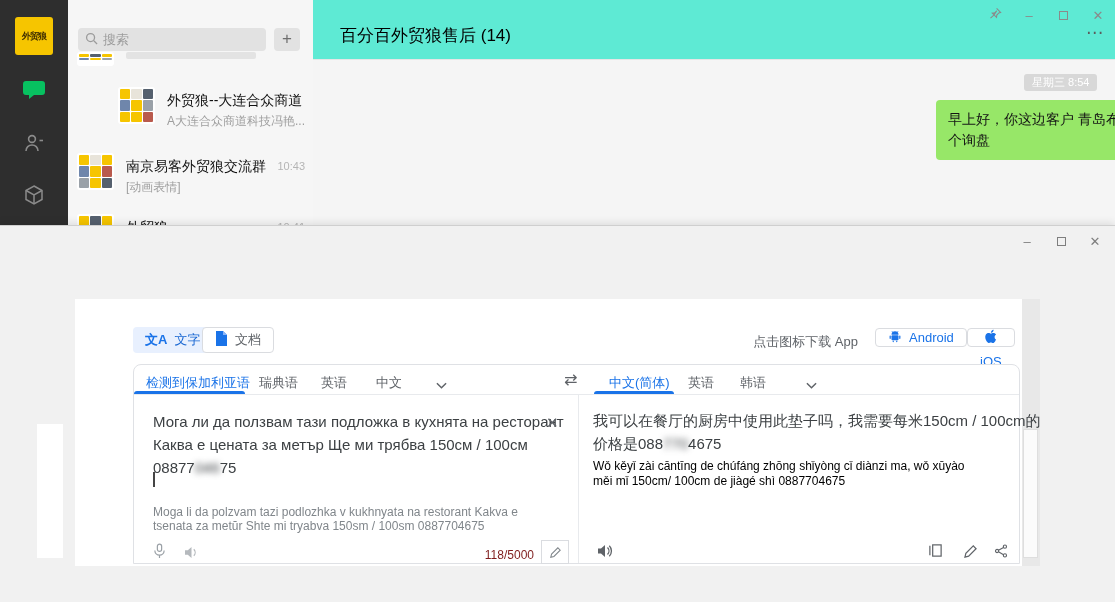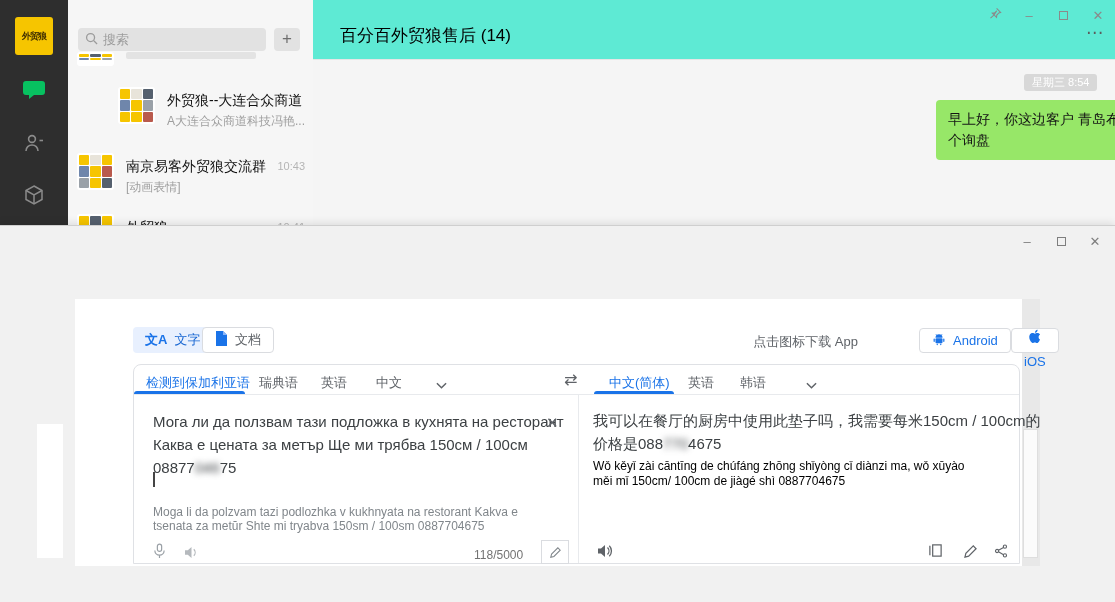--- a/index.html
+++ b/index.html
@@ -57,39 +57,39 @@
   .sb-track { position:absolute; left:1022px; top:73px; width:18px; height:267px; background:#e8e8e8; }
   .sb-thumb { position:absolute; left:1px; top:130px; width:15px; height:129px; background:#fbfbfb;
               border:1px solid #dedede; }
 
   .mode-btn { position:absolute; display:flex; align-items:center; gap:7px; font-size:13px;
               border-radius:4px; padding:0 12px; height:26px; }
   .mode-text { left:133px; top:101px; background:#e8f0fe; color:#1967d2; }
   .mode-doc  { left:202px; top:101px; background:#fff; color:#5f6368; border:1px solid #dadce0; }
   .t-icon { font-weight:bold; font-size:13px; color:#1a73e8; }
   .dl-hint { position:absolute; left:700px; top:107px; width:158px; text-align:right; font-size:13px; color:#5f6368; }
-  .app-btn { position:absolute; top:102px; height:25px; border:1px solid #dadce0; border-radius:4px;
+  .app-btn { position:absolute; top:102px; height:19px; border:1px solid #dadce0; border-radius:4px;
              background:#fff; color:#1a73e8; font-size:13px; display:flex; align-items:center; gap:7px;
-             padding:0 12px;margin-left:44px; }
+             padding:0 12px; }
 
   .tr-card { position:absolute; left:133px; top:138px; width:887px; height:200px; background:#fff;
              border:1px solid #dfe1e5; border-radius:8px 8px 0 0; }
   .tabs-row { position:absolute; left:0; top:0; width:885px; height:30px; border-bottom:1px solid #e8eaed; }
   .lang-tab { position:absolute; top:9px; font-size:13px; color:#5f6368; white-space:nowrap; }
   .lang-tab.active { color:#1a73e8; }
   .underline { position:absolute; bottom:0; height:3px; background:#1a73e8; border-radius:3px 3px 0 0; }
   .chev { position:absolute; top:11px; }
   .swap { position:absolute; left:430px; top:5px; font-size:16px; color:#5f6368; }
   .v-div { position:absolute; left:444px; top:30px; width:1px; height:168px; background:#e8eaed; }
 
   .src-line { position:absolute; left:19px; font-size:15px; color:#3c4043; white-space:nowrap; }
   .cursor { position:absolute; left:19px; top:107px; width:1.5px; height:15px; background:#444; }
   .clear-x { position:absolute; left:412px; top:49px; font-size:15px; color:#5f6368; }
   .translit { position:absolute; left:19px; top:141px; width:406px; font-size:12px; line-height:13.5px; color:#80868b; }
-  .char-count { position:absolute; left:340px; top:183px; width:60px; text-align:left; font-size:12px; color:#737373; }
+  .char-count { position:absolute; left:340px; top:183px; width:60px; text-align:right; font-size:12px; color:#7f1d1d; }
   .edit-box { position:absolute; left:407px; top:175px; width:28px; height:24px; border:1px solid #dadce0;
               display:flex; align-items:center; justify-content:center; }
   .tgt-line { position:absolute; left:459px; font-size:15px; color:#3c4043; white-space:nowrap; }
   .pinyin { position:absolute; left:459px; top:94px; width:392px; font-size:12px; line-height:15px; color:#000000; }
   .blur-redact { filter:blur(3px); }
   .icon-btn { position:absolute; width:18px; height:18px; display:flex; align-items:center; justify-content:center; }
 </style>
 </head>
 <body>
 

